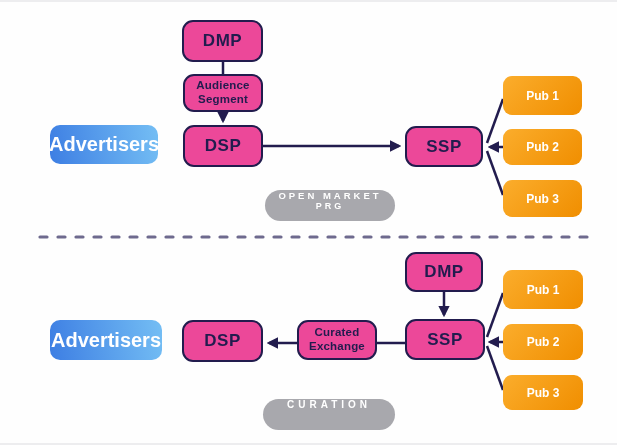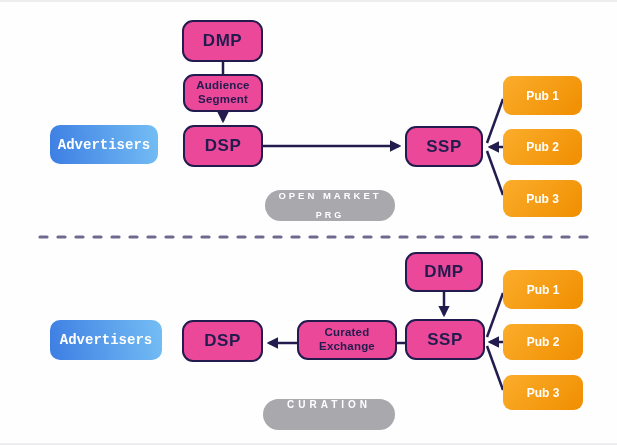--- a/index.html
+++ b/index.html
@@ -40,62 +40,61 @@
   .outline.small {
     font-size: 11.5px;
     line-height: 1.2;
     letter-spacing: 0.2px;
     padding: 2px 10px;
   }
   .blue {
     background: linear-gradient(80deg, #3D7EE3 0%, #74BEF4 100%);
     color: #ffffff;
     font-weight: 700;
-    font-size: 14px;
+    font-size: 20px;
     border-radius: 10px;
-    font-family: Liberation Mono, monospace;
   }
   .orange {
     background: linear-gradient(135deg, #FBAD2C 0%, #F08E00 100%);
     color: #ffffff;
     font-weight: 700;
     font-size: 12px;
     border-radius: 9px;
   }
   .badge {
     position: absolute;
     background: #A8A8AD;
     border-radius: 17px;
     color: #ffffff;
     font-weight: 700;
     display: flex;
     flex-direction: column;
     align-items: center;
-    justify-content: space-between;
+    justify-content: flex-start;
     text-transform: uppercase;
   }
   .badge .l1 { font-size: 9.5px; letter-spacing: 3px; line-height: 1.25; white-space: nowrap; }
   .badge .l2 { font-size: 9px;  letter-spacing: 3px; line-height: 1.1; }
   .badge .single { font-size: 10px; letter-spacing: 4px; white-space: nowrap; }
 
   
   #n-dmp1   { left:182px; top:18px;  width:81px;  height:42px; }
   #n-audseg { left:183px; top:72px;  width:80px;  height:38px; }
   #n-adv1   { left:50px;  top:123px; width:108px; height:39px; }
   #n-dsp1   { left:183px; top:123px; width:80px;  height:42px; }
   #n-ssp1   { left:405px; top:124px; width:78px;  height:41px; }
   #n-pub1a  { left:503px; top:74px;  width:79px;  height:39px; }
   #n-pub2a  { left:503px; top:127px; width:79px;  height:36px; }
   #n-pub3a  { left:503px; top:178px; width:79px;  height:37px; }
   #n-badge1 { left:265px; top:188px; width:130px; height:31px; }
 
   #n-dmp2   { left:405px; top:250px; width:78px;  height:40px; }
   #n-adv2   { left:50px;  top:318px; width:112px; height:40px; }
   #n-dsp2   { left:182px; top:318px; width:81px;  height:42px; }
-  #n-curex  { left:297px; top:318px; width:100px;  height:40px; }
+  #n-curex  { left:297px; top:318px; width:80px;  height:40px; }
   #n-ssp2   { left:405px; top:317px; width:80px;  height:41px; }
   #n-pub1b  { left:503px; top:268px; width:80px;  height:39px; }
   #n-pub2b  { left:503px; top:322px; width:80px;  height:36px; }
   #n-pub3b  { left:503px; top:373px; width:80px;  height:35px; }
   #n-badge2 { left:263px; top:397px; width:132px; height:31px; }
 </style>
 </head>
 <body>
 
 <div id="stage">

